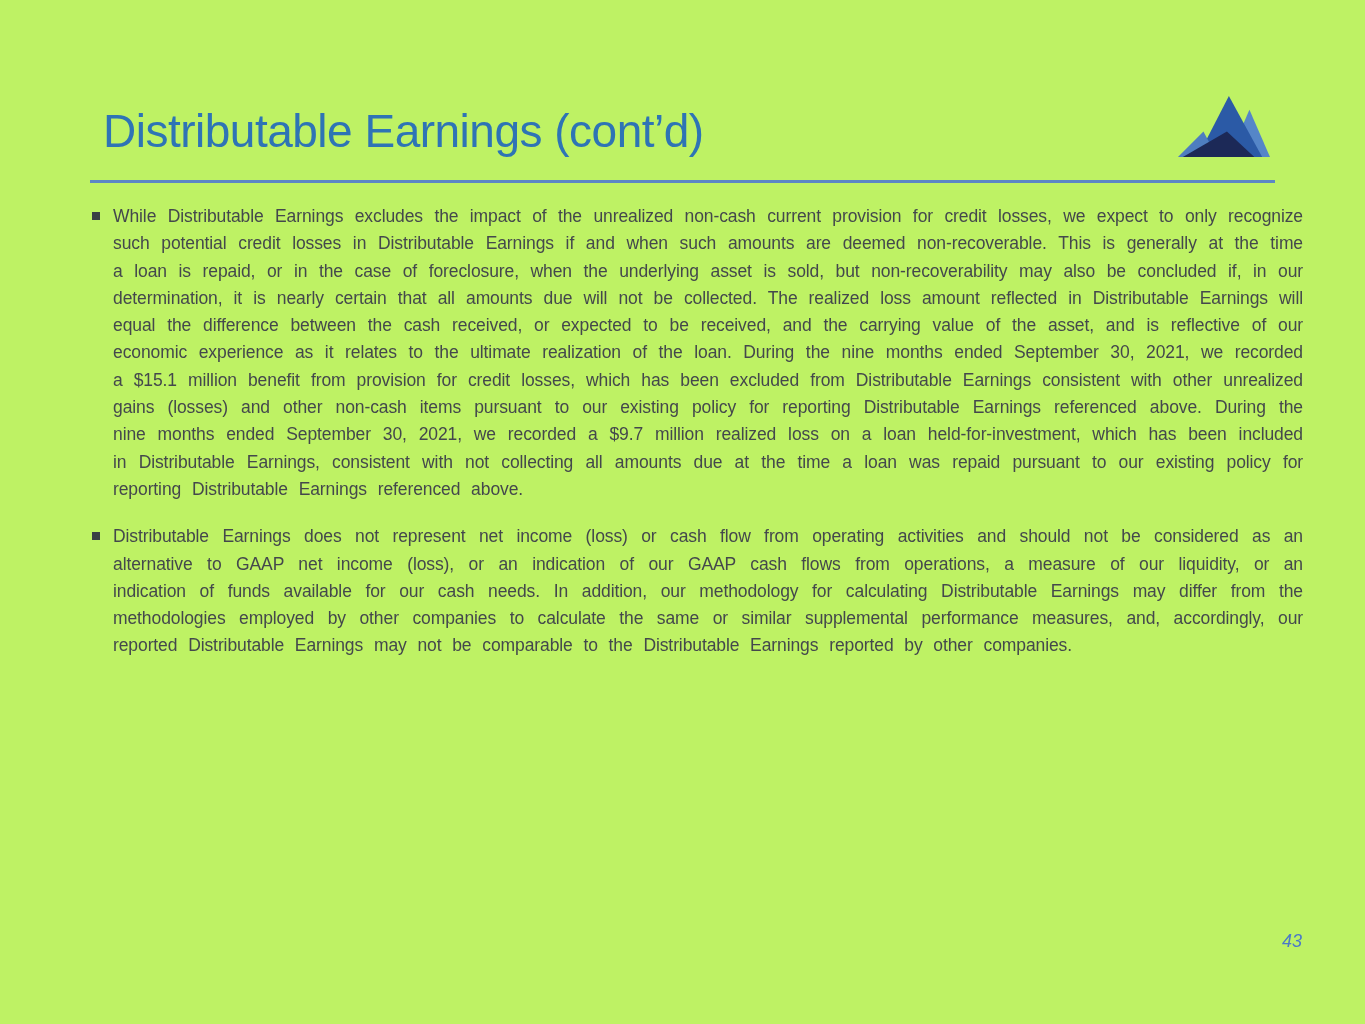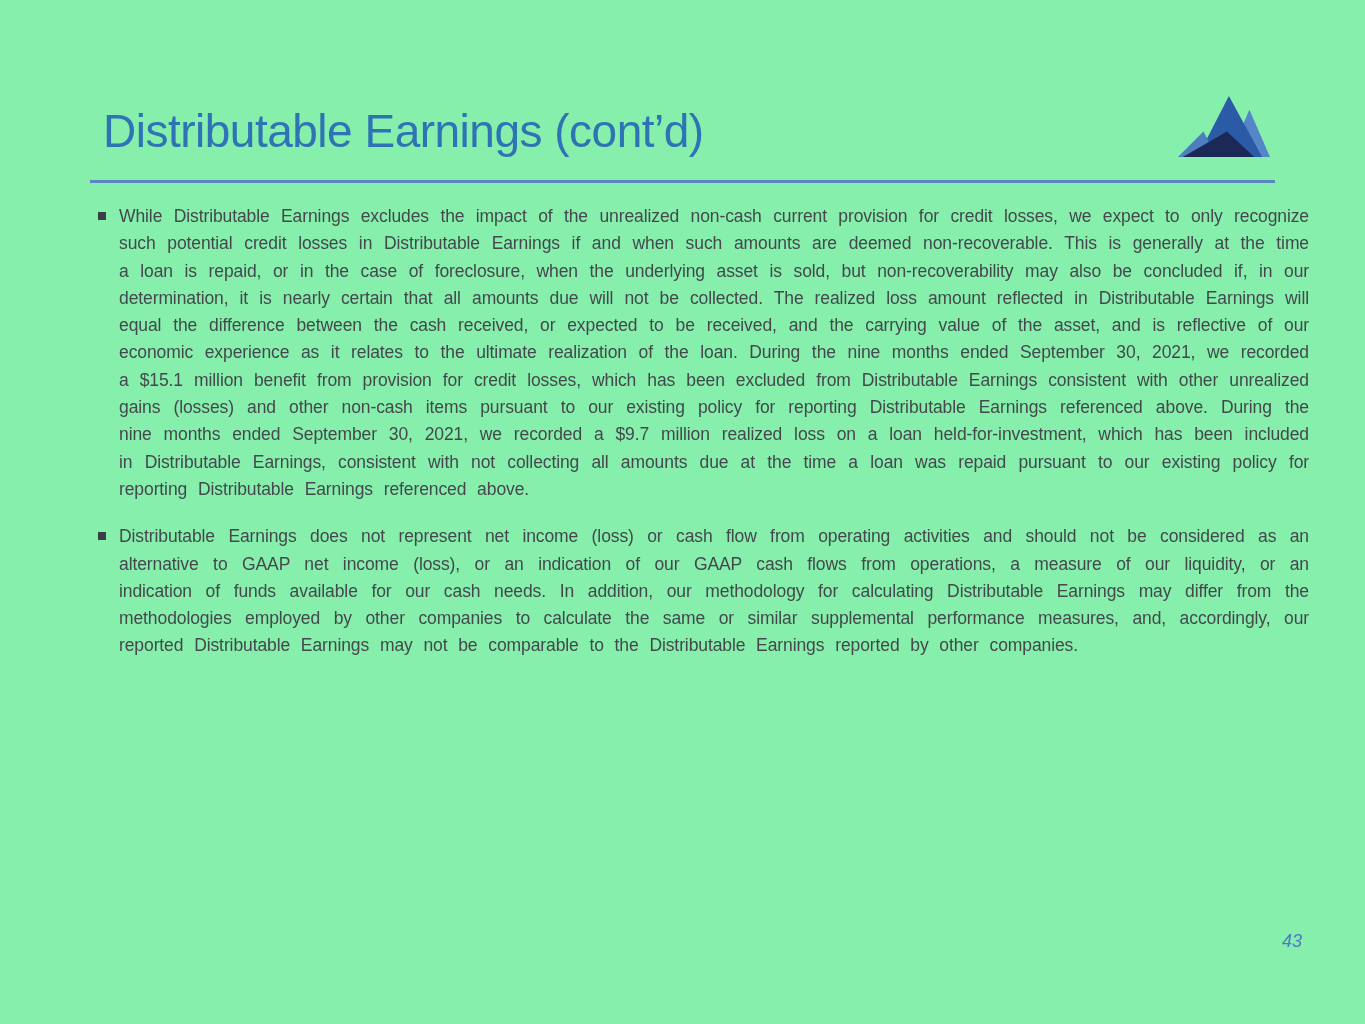--- a/index.html
+++ b/index.html
@@ -4,21 +4,21 @@
 <style>
   html, body {
     margin: 0;
     padding: 0;
     background: #ffffff;
   }
   .slide {
     position: relative;
     width: 1365px;
     height: 1024px;
-    background: #86efac;
+    background: #bef264;
     overflow: hidden;
     font-family: "Liberation Sans", sans-serif;
   }
   .slide-title {
     position: absolute;
     left: 103px;
     top: 104px;
     font-size: 46px;
     font-weight: 400;
     letter-spacing: -0.5px;
@@ -35,21 +35,21 @@
   }
   .logo {
     position: absolute;
     left: 1176px;
     top: 96px;
     width: 94px;
     height: 61px;
   }
   .body-block {
     position: absolute;
-    left: 97px;
+    left: 91px;
     top: 203px;
     width: 1212px;
   }
   .bullet {
     position: relative;
     padding-left: 22px;
     text-align: justify;
     color: var(--body-text, #44484C);
     font-size: 17.5px;
     line-height: 27.3px;

